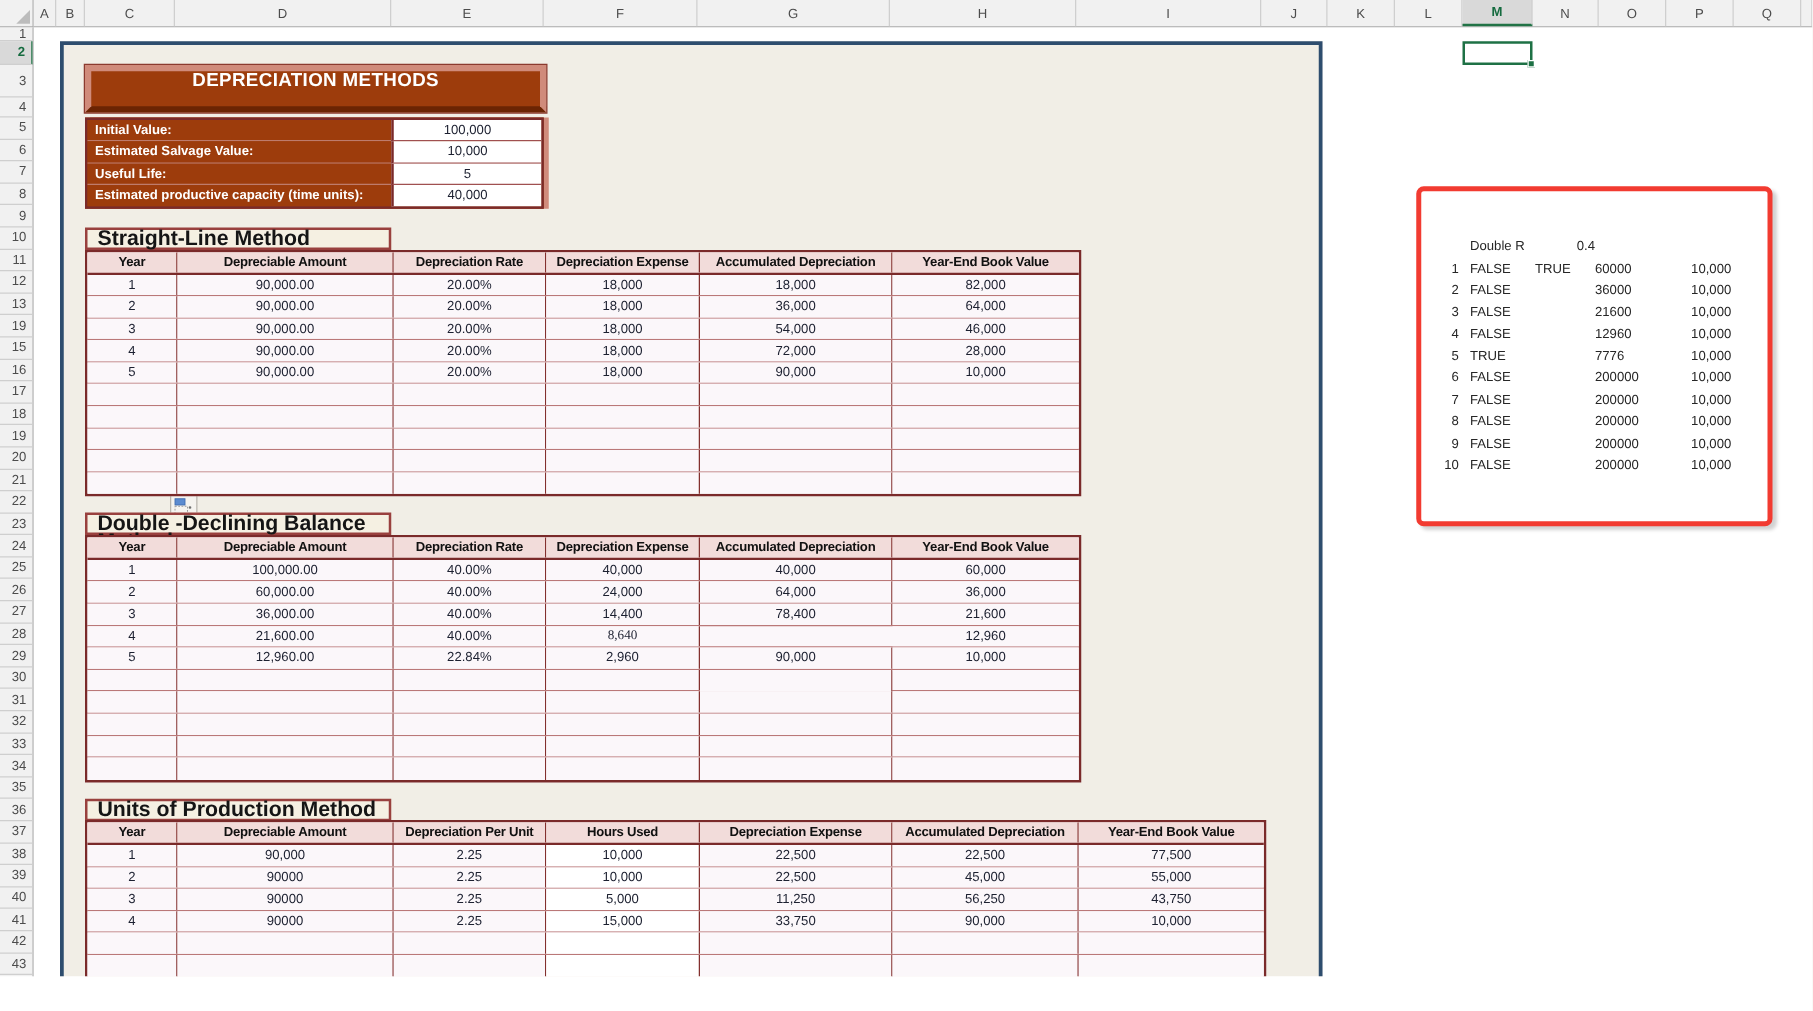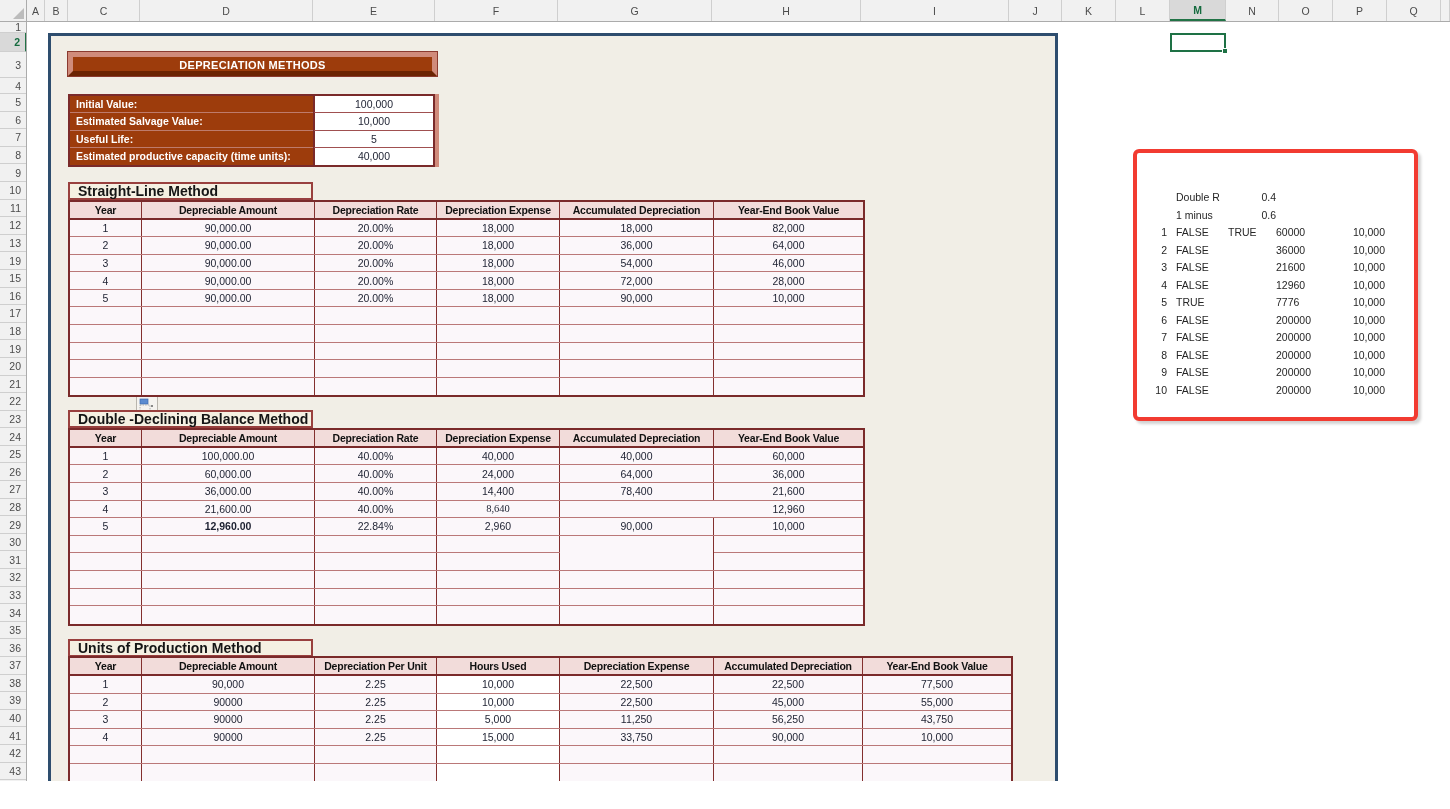--- a/index.html
+++ b/index.html
@@ -23,38 +23,38 @@
             display:flex; align-items:center; justify-content:flex-end; padding-right:5px; }
   .rowh.sel { background:#D9D9D9; border-right:2px solid #217346; color:#156b3f; font-weight:bold; width:27px; }
 
   .sheet { position:absolute; left:27px; top:22px; width:1423px; height:759px; background:#fff; overflow:hidden; }
 
   
   .panel { position:absolute; left:21px; top:11px; width:1010px; height:760px;
             background:#F1EEE6; border:3px solid #2E4D6E; }
 
   
-  .banner { position:absolute; left:41px; top:30px; width:369px; height:24px; background:#9D3C0C;
+  .banner { position:absolute; left:41px; top:30px; width:369px; height:38px; background:#9D3C0C;
             border:5px solid #D08B7B; border-bottom-color:#6B2403; outline:1px solid #8B3A2F;
-            color:#fff; font-weight:bold; font-size:11px; text-align:center; line-height:16px; letter-spacing:.3px; }
+            color:#fff; font-weight:bold; font-size:15px; text-align:center; line-height:16px; letter-spacing:.3px; }
 
   
   .inputs { position:absolute; left:41px; top:72px; width:367px; border:2px solid #7A2A2A;
             box-shadow:4px 0 0 0 #D08B7B; background:#9D3C0C; }
   .irow { display:flex; height:17.25px; }
   .ilabel { width:243px; background:#9D3C0C; color:#fff; font-weight:bold; font-size:10.5px;
             display:flex; align-items:center; padding-left:6px; border-bottom:1px solid #BE7B6C; }
   .ivalue { width:120px; background:#fff; color:#1C2030; font-size:10.5px;
             display:flex; align-items:center; justify-content:center;
             border-left:2px solid #7A2A2A; border-bottom:1px solid #A05050; }
   .irow:last-child .ilabel, .irow:last-child .ivalue { border-bottom:none; }
 
   
   .mtitle { position:absolute; height:18px; background:#F5F0E2; border:2px solid #99403E;
-            font-size:14px; font-weight:bold; color:#151515; padding-left:8px; line-height:14px; }
+            font-size:17px; font-weight:bold; color:#151515; padding-left:8px; line-height:14px; }
   .mtable { position:absolute; border:2px solid #7A2A2A; background:#FBF7FA; }
   .mrow { display:flex; height:17.6px; border-bottom:1px solid #BA7878; }
   .mrow:last-child { border-bottom:none; }
   .mrow.mhead { height:18px; background:#F2DCDA; border-bottom:2.5px solid #7A2A2A; }
   .mcell { height:100%; display:flex; align-items:center; justify-content:center;
             font-size:10.5px; color:#1C2030; border-right:1.5px solid #83302E; flex:0 0 auto;
             background:#FBF7FA; overflow:hidden; white-space:nowrap; }
   .mhead .mcell { background:#F2DCDA; font-weight:bold; color:#111; letter-spacing:-0.2px; }
   .mcell.last { border-right:none; }
   .mcell.white { background:#fff; }
@@ -212,25 +212,20 @@
     </div>
 
     <div class="scratch">
       <div>
           <div class="srow">
             <div class="sn"></div>
             <div class="sl">Double R</div>
             <div class="sv0">0.4</div>
           </div>
           <div class="srow">
-            <div class="sn"></div>
-            <div class="sl">1 minus</div>
-            <div class="sv0">0.6</div>
-          </div>
-          <div class="srow">
             <div class="sn">1</div>
             <div class="sa">FALSE</div>
             <div class="sb">TRUE</div>
             <div class="svv">60000</div>
             <div class="sss">10,000</div>
           </div>
           <div class="srow">
             <div class="sn">2</div>
             <div class="sa">FALSE</div>
             <div class="sb"></div>
@@ -423,21 +418,21 @@
         <div class="mrow">
           <div class="mcell" style="width: 72px;">4</div>
           <div class="mcell" style="width: 173px;">21,600.00</div>
           <div class="mcell" style="width: 122px;">40.00%</div>
           <div class="mcell" style="width: 123px; font-family: Liberation Serif, serif;">8,640</div>
           <div class="mcell" style="width: 154px; margin-top: 36px;">87,040</div>
           <div class="mcell last" style="width: 149px;">12,960</div>
         </div>
         <div class="mrow">
           <div class="mcell" style="width: 72px;">5</div>
-          <div class="mcell" style="width: 173px; font-weight: bold;">12,960.00</div>
+          <div class="mcell" style="width: 173px;">12,960.00</div>
           <div class="mcell" style="width: 122px;">22.84%</div>
           <div class="mcell" style="width: 123px;">2,960</div>
           <div class="mcell" style="width: 154px;">90,000</div>
           <div class="mcell last" style="width: 149px;">10,000</div>
         </div>
         <div class="mrow">
           <div class="mcell" style="width: 72px;"></div>
           <div class="mcell" style="width: 173px;"></div>
           <div class="mcell" style="width: 122px;"></div>
           <div class="mcell" style="width: 123px;"></div>

